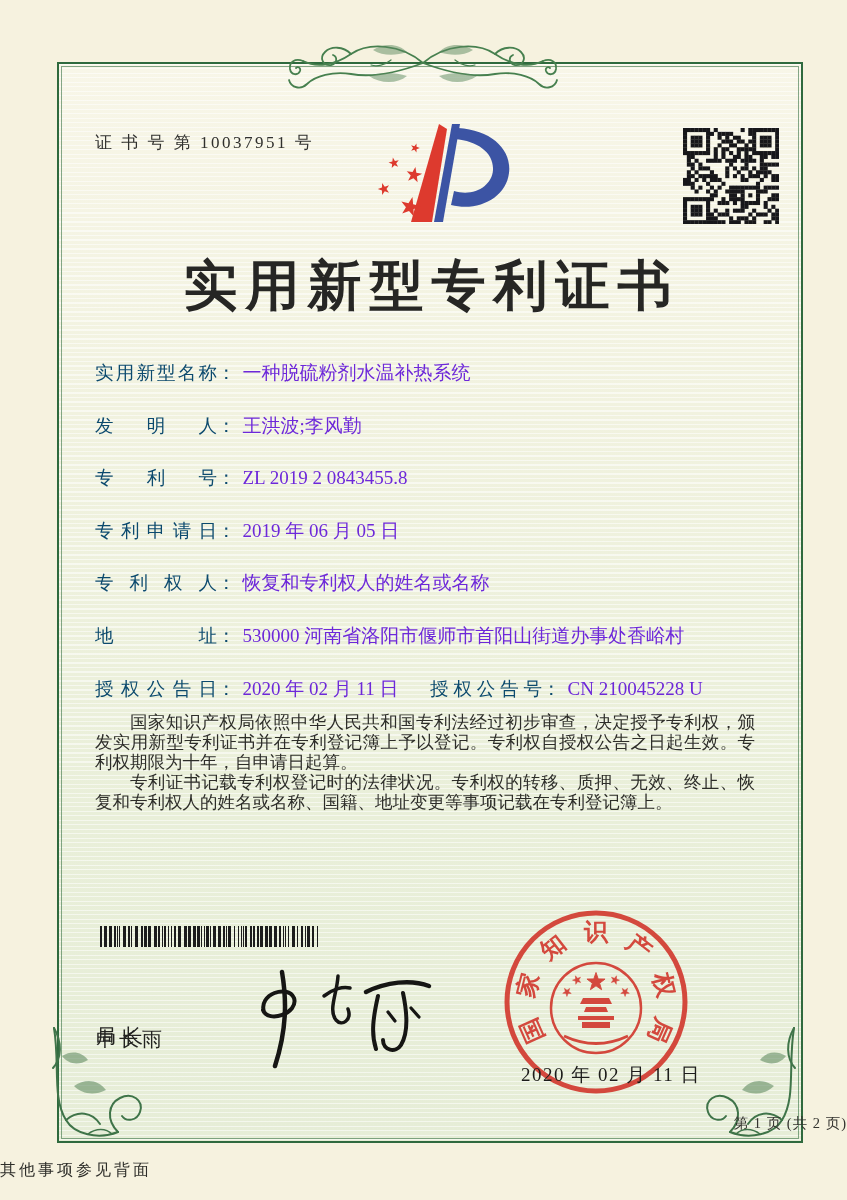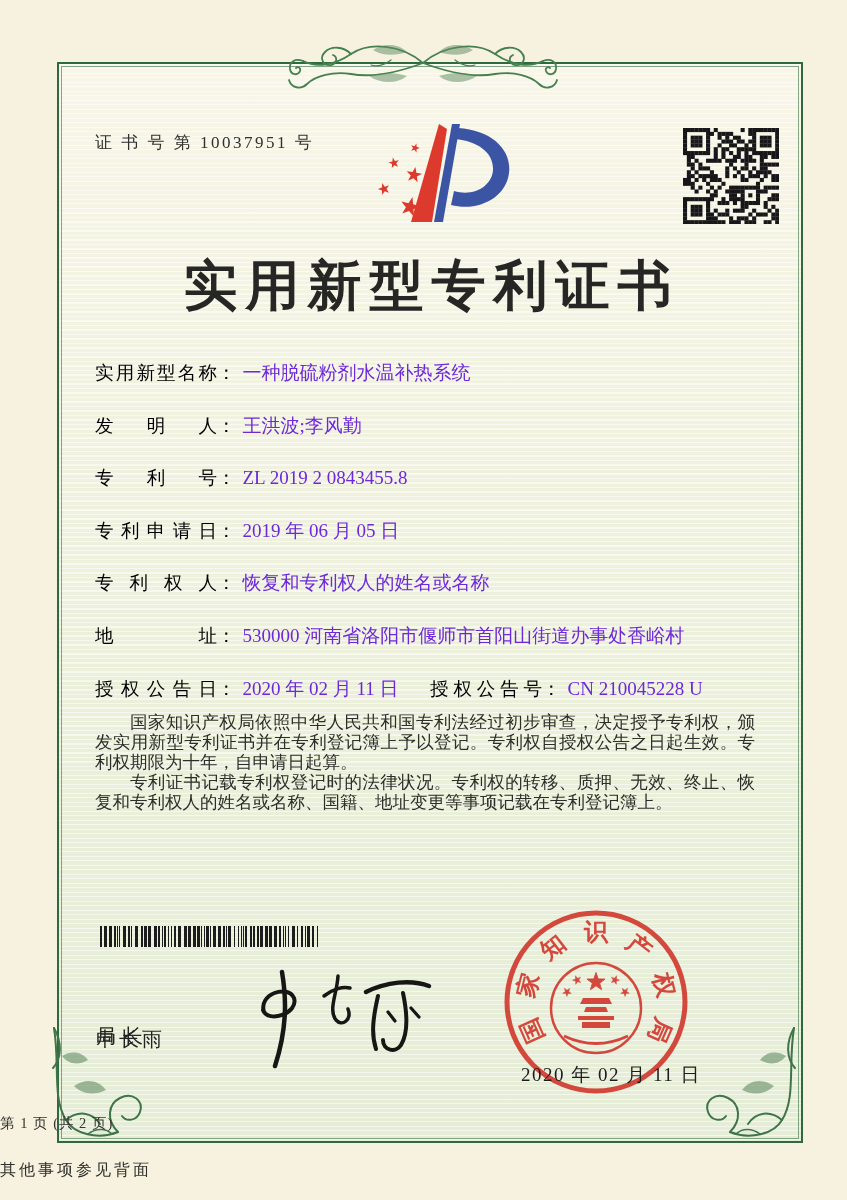--- a/index.html
+++ b/index.html
@@ -32,21 +32,21 @@
   .qr   { left:683px; top:128px; width:96px;  height:96px; }
 
   .title {
     left:8px; top:250px; width:847px; text-align:center;
     font-size:54px; font-weight:bold; letter-spacing:8px; color:#262624;
   }
 
   
   .fields { left:95px; top:360px; width:662px; }
   .frow { position:relative; height:52.6px; white-space:nowrap; }
-  .flabel { font-size:18.5px; color:#000000; }
+  .flabel { font-size:18.5px; color:#0c4a6e; }
   .flabel-in {
     display:inline-block; width:122px;
     text-align:justify; text-align-last:justify;
   }
   .fvalue { font-size:19px; color:#6d28d9; margin-left:7px; }
   .fpair2 { position:absolute; left:335px; top:0; }
   .fpair2 .flabel-in { width:112px;font-family:Liberation Mono, monospace; }
 
   
   .paras { left:95px; top:712px; width:660px; font-size:17.5px; line-height:20px;
@@ -56,21 +56,21 @@
   .barcode { left:100px; top:926px; width:218px; height:21px; }
 
   .director-title { left:96px; top:988px;  font-size:20px; letter-spacing:7px; color:#232321;margin-top:35px; }
   .director-name  { left:96px; top:1026px; font-size:20px; letter-spacing:3px; color:#232321; }
 
   .signature { left:230px; top:960px; width:215px; height:115px; }
 
   .seal { left:498px; top:904px; width:196px; height:196px; }
   .seal-date { left:521px; top:1062px; font-size:19px; letter-spacing:1.5px; color:#1c1c1a; }
 
-  .page-note { left:0; top:1114px; width:847px; text-align:left; font-size:14.5px; color:#33332f; letter-spacing:1px; }
+  .page-note { left:0; top:1114px; width:847px; text-align:right; font-size:14.5px; color:#33332f; letter-spacing:1px; }
   .back-note { left:0; top:1160px; width:847px; text-align:left; font-size:16px; letter-spacing:3px; color:#2e2e2a; }
 
   .top-ornament   { left:273px; top:32px;  width:300px; height:62px; }
   .corner-left    { left:44px;  top:1024px; width:118px; height:122px; }
   .corner-right   { left:686px; top:1024px; width:118px; height:122px; }
 </style>
 </head>
 <body>
 
 <div class="abs panel"></div>

